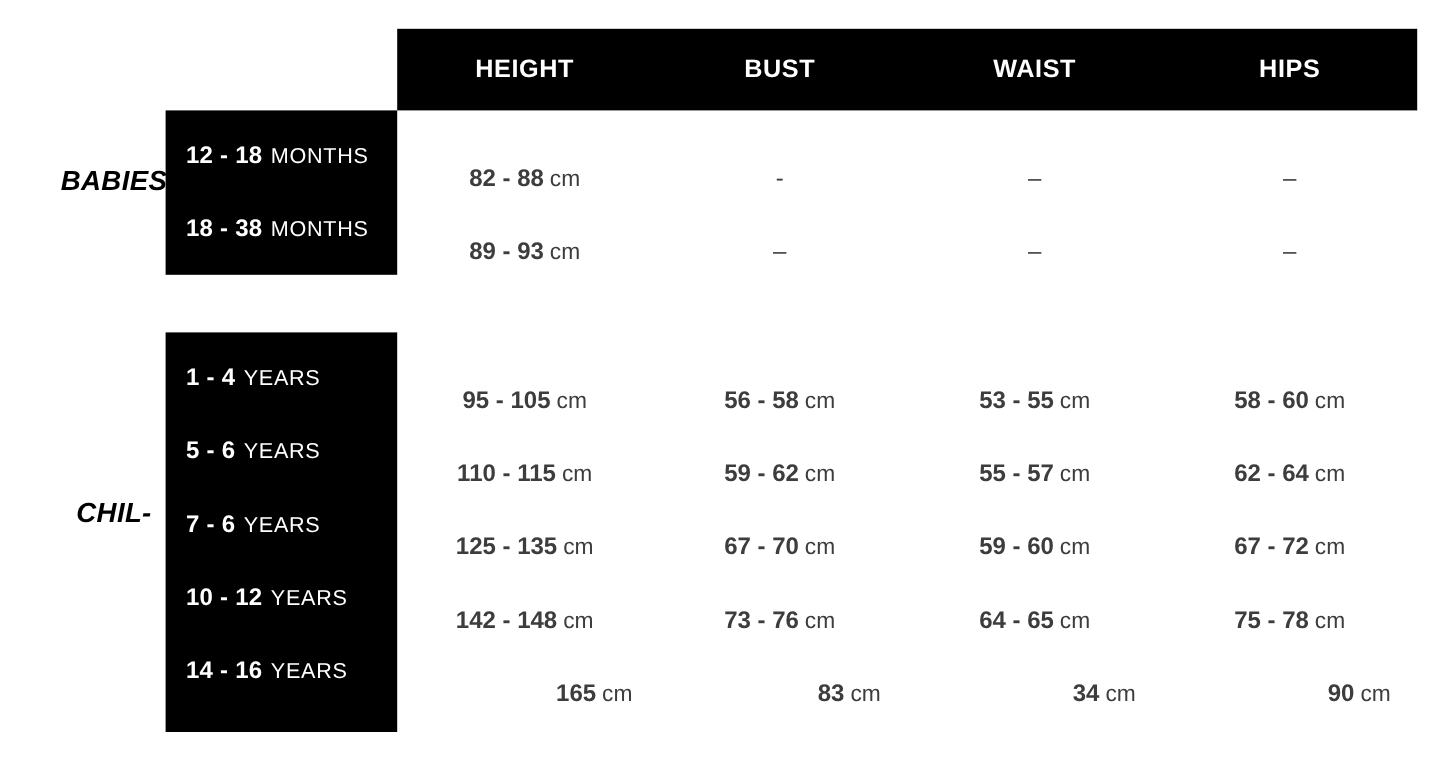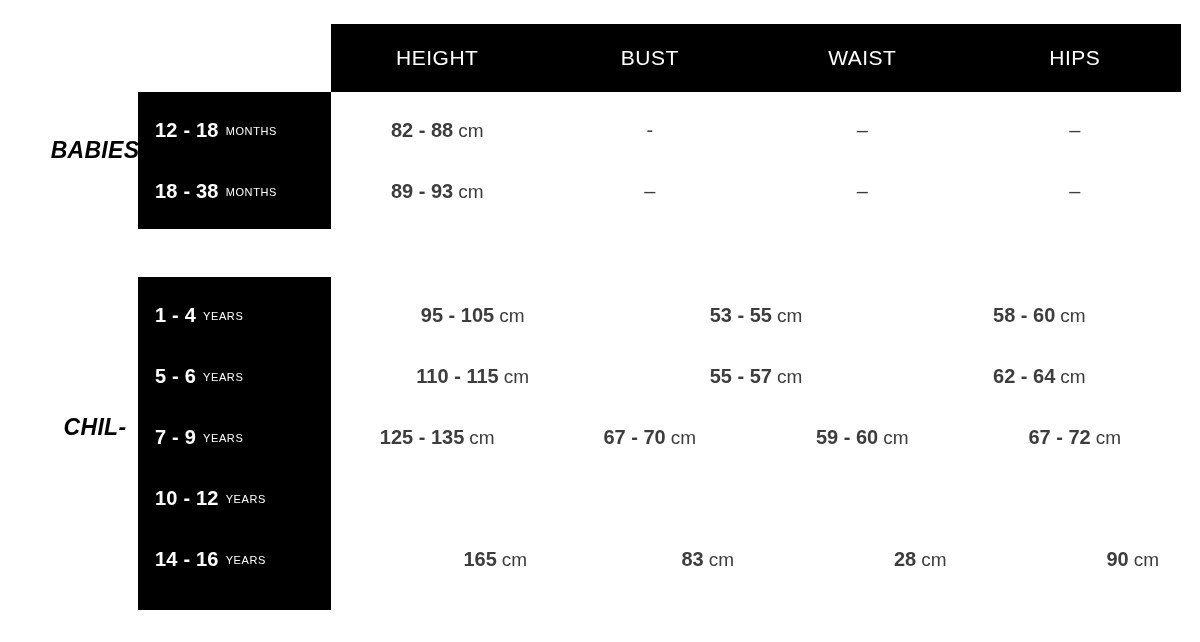--- a/index.html
+++ b/index.html
@@ -34,21 +34,21 @@
     background: #000000;
     display: flex;
     align-items: center;
   }
   .header-cell {
     flex: 1 1 0;
     text-align: center;
     color: #ffffff;
     font-size: 21px;
     letter-spacing: 0.5px;
-    font-weight: 400;
+    font-weight: 700;
   }
 
   
   .group-label {
     position: absolute;
     left: 0;
     width: 138px;
     text-align: center;
     font-weight: bold;
     font-style: italic;
@@ -83,34 +83,34 @@
     color: #ffffff;
     white-space: nowrap;
   }
   .age-num {
     font-size: 20px;
     font-weight: bold;
     letter-spacing: 0.2px;
     text-align: center;
   }
   .age-unit {
-    font-size: 11px;
+    font-size: 18px;
     font-weight: 400;
     letter-spacing: 0.6px;
     margin-left: 7px;
   }
 
   
   .data-row {
     position: absolute;
     left: 331px;
     width: 850px;
     height: 61px;
     display: flex;
-    align-items: center;
+    align-items: flex-end;
   }
   .data-cell {
     flex: 1 1 0;
     text-align: center;
     color: #3d3d3d;
     font-size: 20px;
     white-space: nowrap;
   }
   .data-cell .val {
     font-weight: bold;
@@ -186,45 +186,51 @@
 
   <div class="age-row" style="top:285px">
     <span class="age-num">1 - 4</span>
     <span class="age-unit">YEARS</span>
   </div>
   <div class="data-row" style="top:285px">
     <div class="data-cell">
       <span class="val">95 - 105</span><span class="unit">cm</span>
     </div>
     <div class="data-cell">
+      <span class="val">56 - 58</span><span class="unit">cm</span>
+    </div>
+    <div class="data-cell">
       <span class="val">53 - 55</span><span class="unit">cm</span>
     </div>
     <div class="data-cell">
       <span class="val">58 - 60</span><span class="unit">cm</span>
     </div>
   </div>
 
   <div class="age-row" style="top:346px">
     <span class="age-num">5 - 6</span>
     <span class="age-unit">YEARS</span>
   </div>
   <div class="data-row" style="top:346px">
     <div class="data-cell">
       <span class="val">110 - 115</span><span class="unit">cm</span>
     </div>
     <div class="data-cell">
+      <span class="val">59 - 62</span><span class="unit">cm</span>
+    </div>
+    <div class="data-cell">
       <span class="val">55 - 57</span><span class="unit">cm</span>
     </div>
     <div class="data-cell">
       <span class="val">62 - 64</span><span class="unit">cm</span>
     </div>
   </div>
 
   <div class="age-row" style="top:407px">
-    <span class="age-num">7 - 9</span>
+    <span class="age-num">7 - 6</span>
     <span class="age-unit">YEARS</span>
   </div>
   <div class="data-row" style="top:407px">
     <div class="data-cell">
       <span class="val">125 - 135</span><span class="unit">cm</span>
     </div>
     <div class="data-cell">
       <span class="val">67 - 70</span><span class="unit">cm</span>
     </div>
     <div class="data-cell">
@@ -232,33 +238,47 @@
     </div>
     <div class="data-cell">
       <span class="val">67 - 72</span><span class="unit">cm</span>
     </div>
   </div>
 
   <div class="age-row" style="top:468px">
     <span class="age-num">10 - 12</span>
     <span class="age-unit">YEARS</span>
   </div>
+  <div class="data-row" style="top:468px">
+    <div class="data-cell">
+      <span class="val">142 - 148</span><span class="unit">cm</span>
+    </div>
+    <div class="data-cell">
+      <span class="val">73 - 76</span><span class="unit">cm</span>
+    </div>
+    <div class="data-cell">
+      <span class="val">64 - 65</span><span class="unit">cm</span>
+    </div>
+    <div class="data-cell">
+      <span class="val">75 - 78</span><span class="unit">cm</span>
+    </div>
+  </div>
 
   <div class="age-row" style="top:529px">
     <span class="age-num">14 - 16</span>
     <span class="age-unit">YEARS</span>
   </div>
   <div class="data-row shift-right" style="top:529px">
     <div class="data-cell">
       <span class="val">165</span><span class="unit">cm</span>
     </div>
     <div class="data-cell">
       <span class="val">83</span><span class="unit">cm</span>
     </div>
     <div class="data-cell">
-      <span class="val">28</span><span class="unit">cm</span>
+      <span class="val">34</span><span class="unit">cm</span>
     </div>
     <div class="data-cell">
       <span class="val">90</span><span class="unit">cm</span>
     </div>
   </div>
 
 </div>
 
 </body></html>

